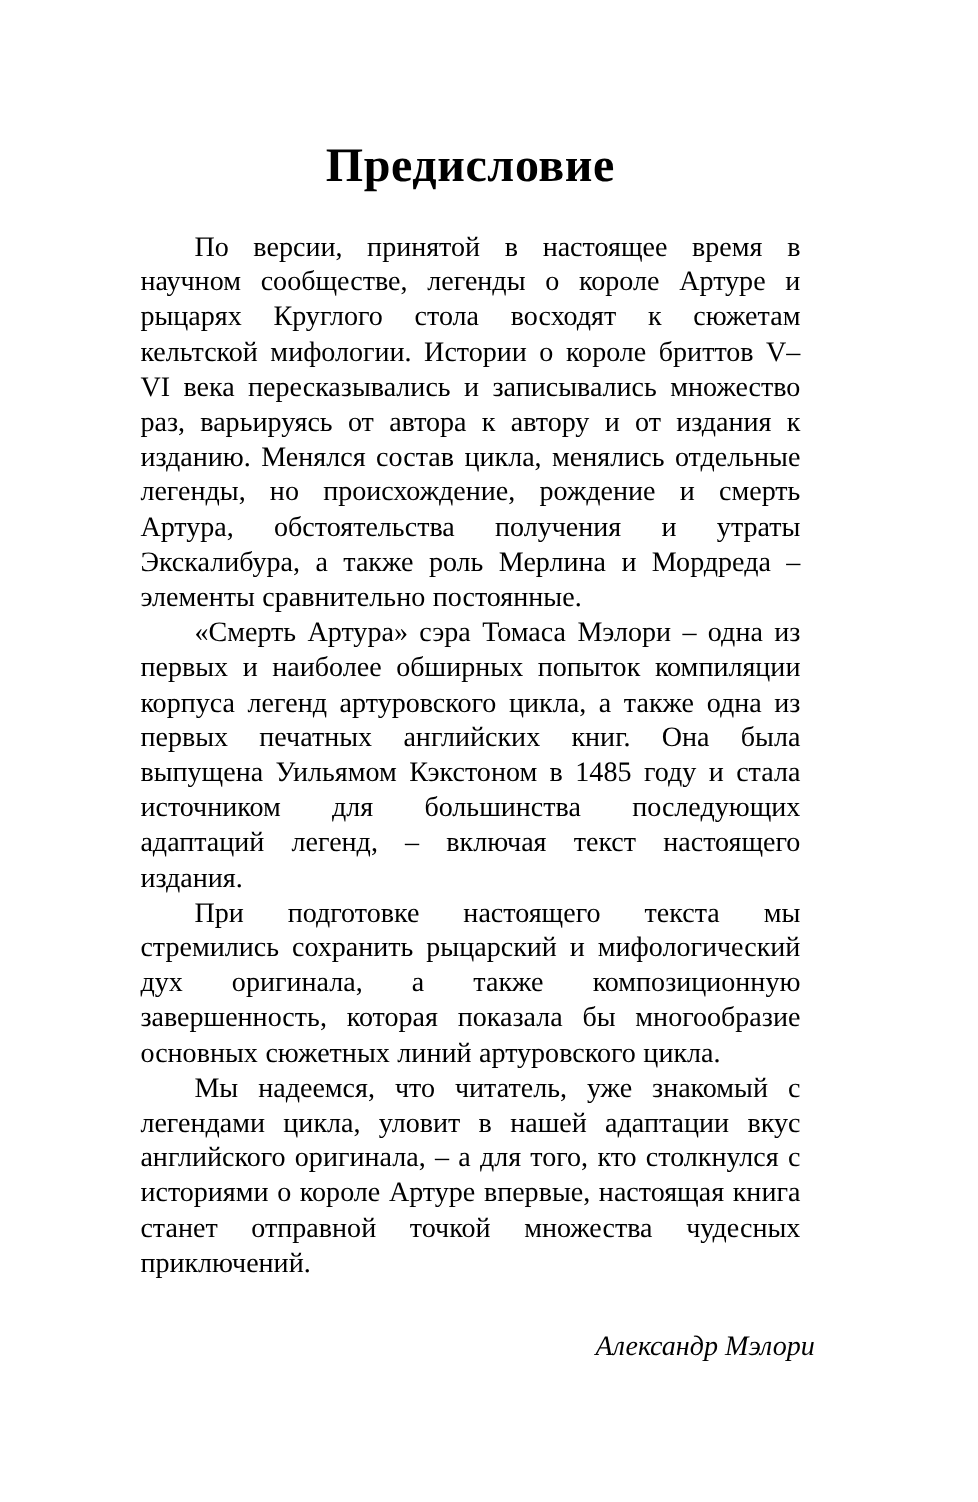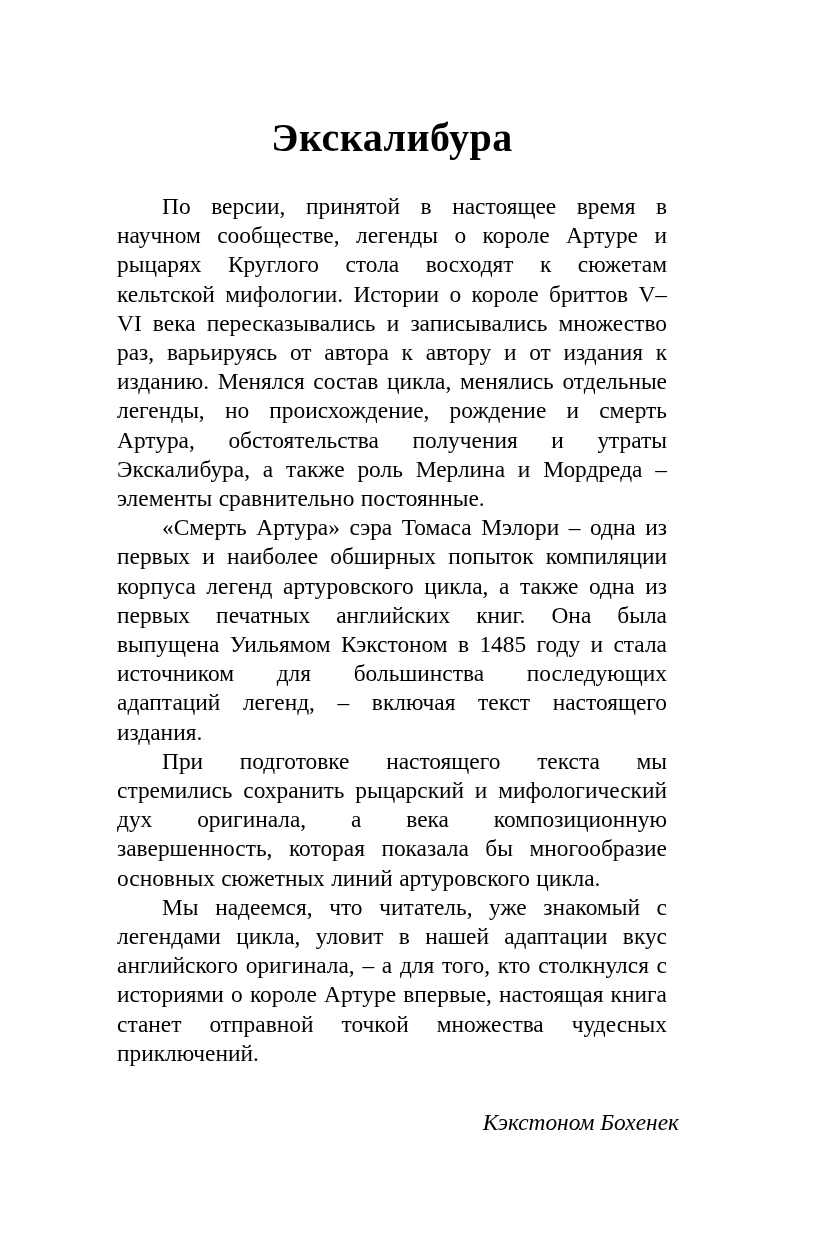--- a/index.html
+++ b/index.html
@@ -63,26 +63,26 @@
     white-space: nowrap;
   }
 </style>
 </head>
 <body>
 
 <div class="page">
 
   <div class="content">
 
-    <h1 class="page-title">Экскалибура</h1>
+    <h1 class="page-title">Предисловие</h1>
 
     <div class="body-text">
       <p>По версии, принятой в настоящее время в научном сообществе, легенды о короле Артуре и рыцарях Круглого стола восходят к сюжетам кельтской мифологии. Истории о короле бриттов V–VI века пересказывались и записывались множество раз, варьируясь от автора к автору и от издания к изданию. Менялся состав цикла, менялись отдельные легенды, но происхождение, рождение и смерть Артура, обстоятельства получения и утраты Экскалибура, а также роль Мерлина и Мордреда – элементы сравнительно постоянные.</p>
       <p>«Смерть Артура» сэра Томаса Мэлори – одна из первых и наиболее обширных попыток компиляции корпуса легенд артуровского цикла, а также одна из первых печатных английских книг. Она была выпущена Уильямом Кэкстоном в 1485 году и стала источником для большинства последующих адаптаций легенд, – включая текст настоящего издания.</p>
-      <p>При подготовке настоящего текста мы стремились сохранить рыцарский и мифологический дух оригинала, а века композиционную завершенность, которая показала бы многообразие основных сюжетных линий артуровского цикла.</p>
+      <p>При подготовке настоящего текста мы стремились сохранить рыцарский и мифологический дух оригинала, а также композиционную завершенность, которая показала бы многообразие основных сюжетных линий артуровского цикла.</p>
       <p>Мы надеемся, что читатель, уже знакомый с легендами цикла, уловит в нашей адаптации вкус английского оригинала, – а для того, кто столкнулся с историями о короле Артуре впервые, настоящая книга станет отправной точкой множества чудесных приключений.</p>
     </div>
 
-    <div class="signature">Кэкстоном Бохенек</div>
+    <div class="signature">Александр Мэлори</div>
 
   </div>
 
 </div>
 
 </body></html>

